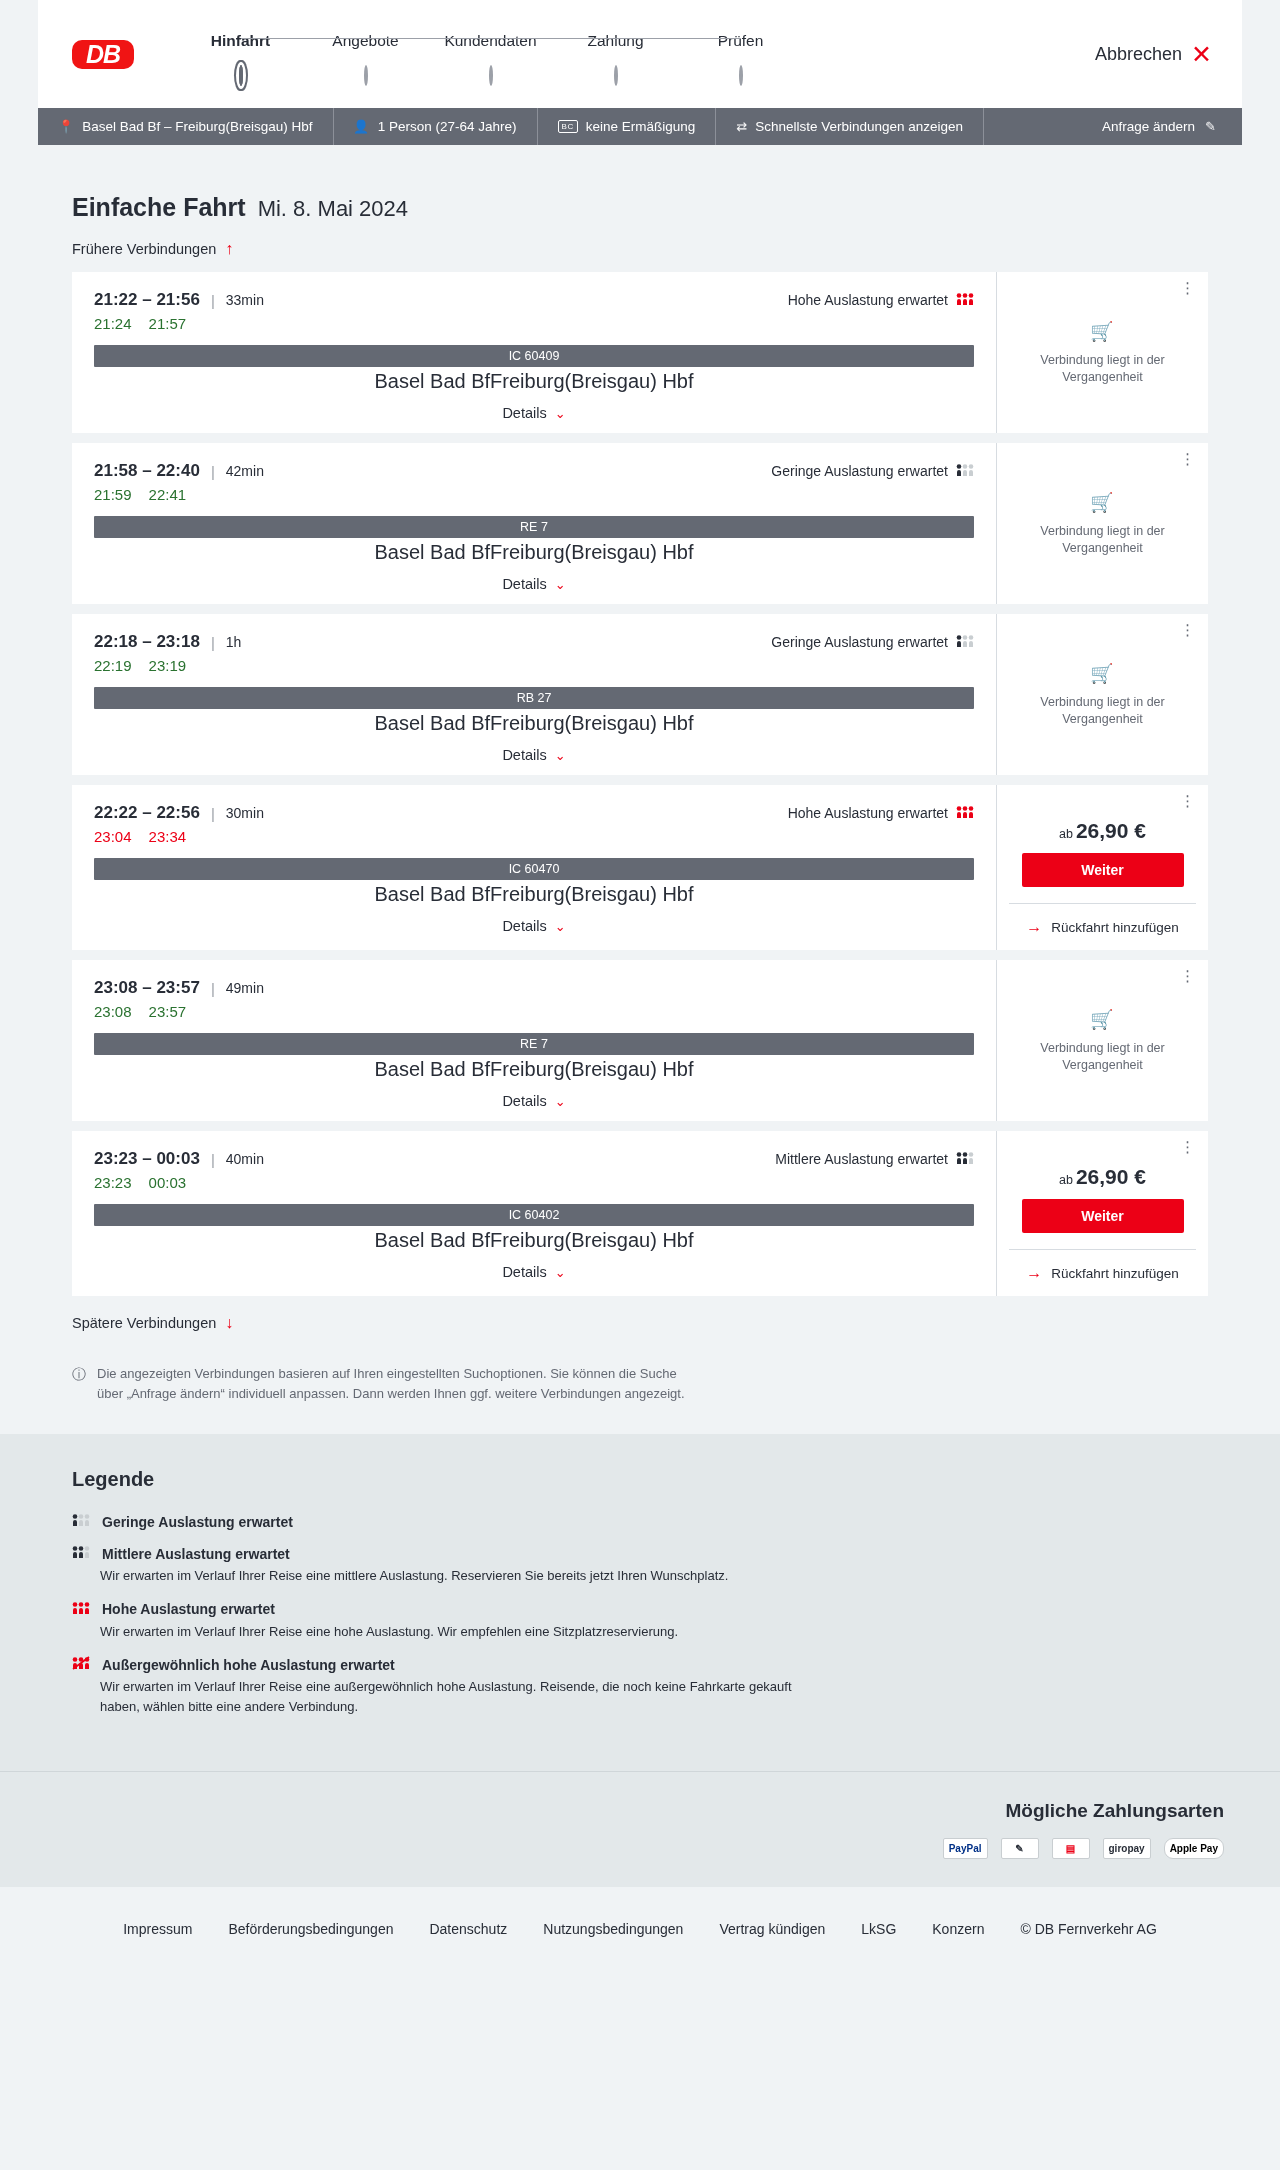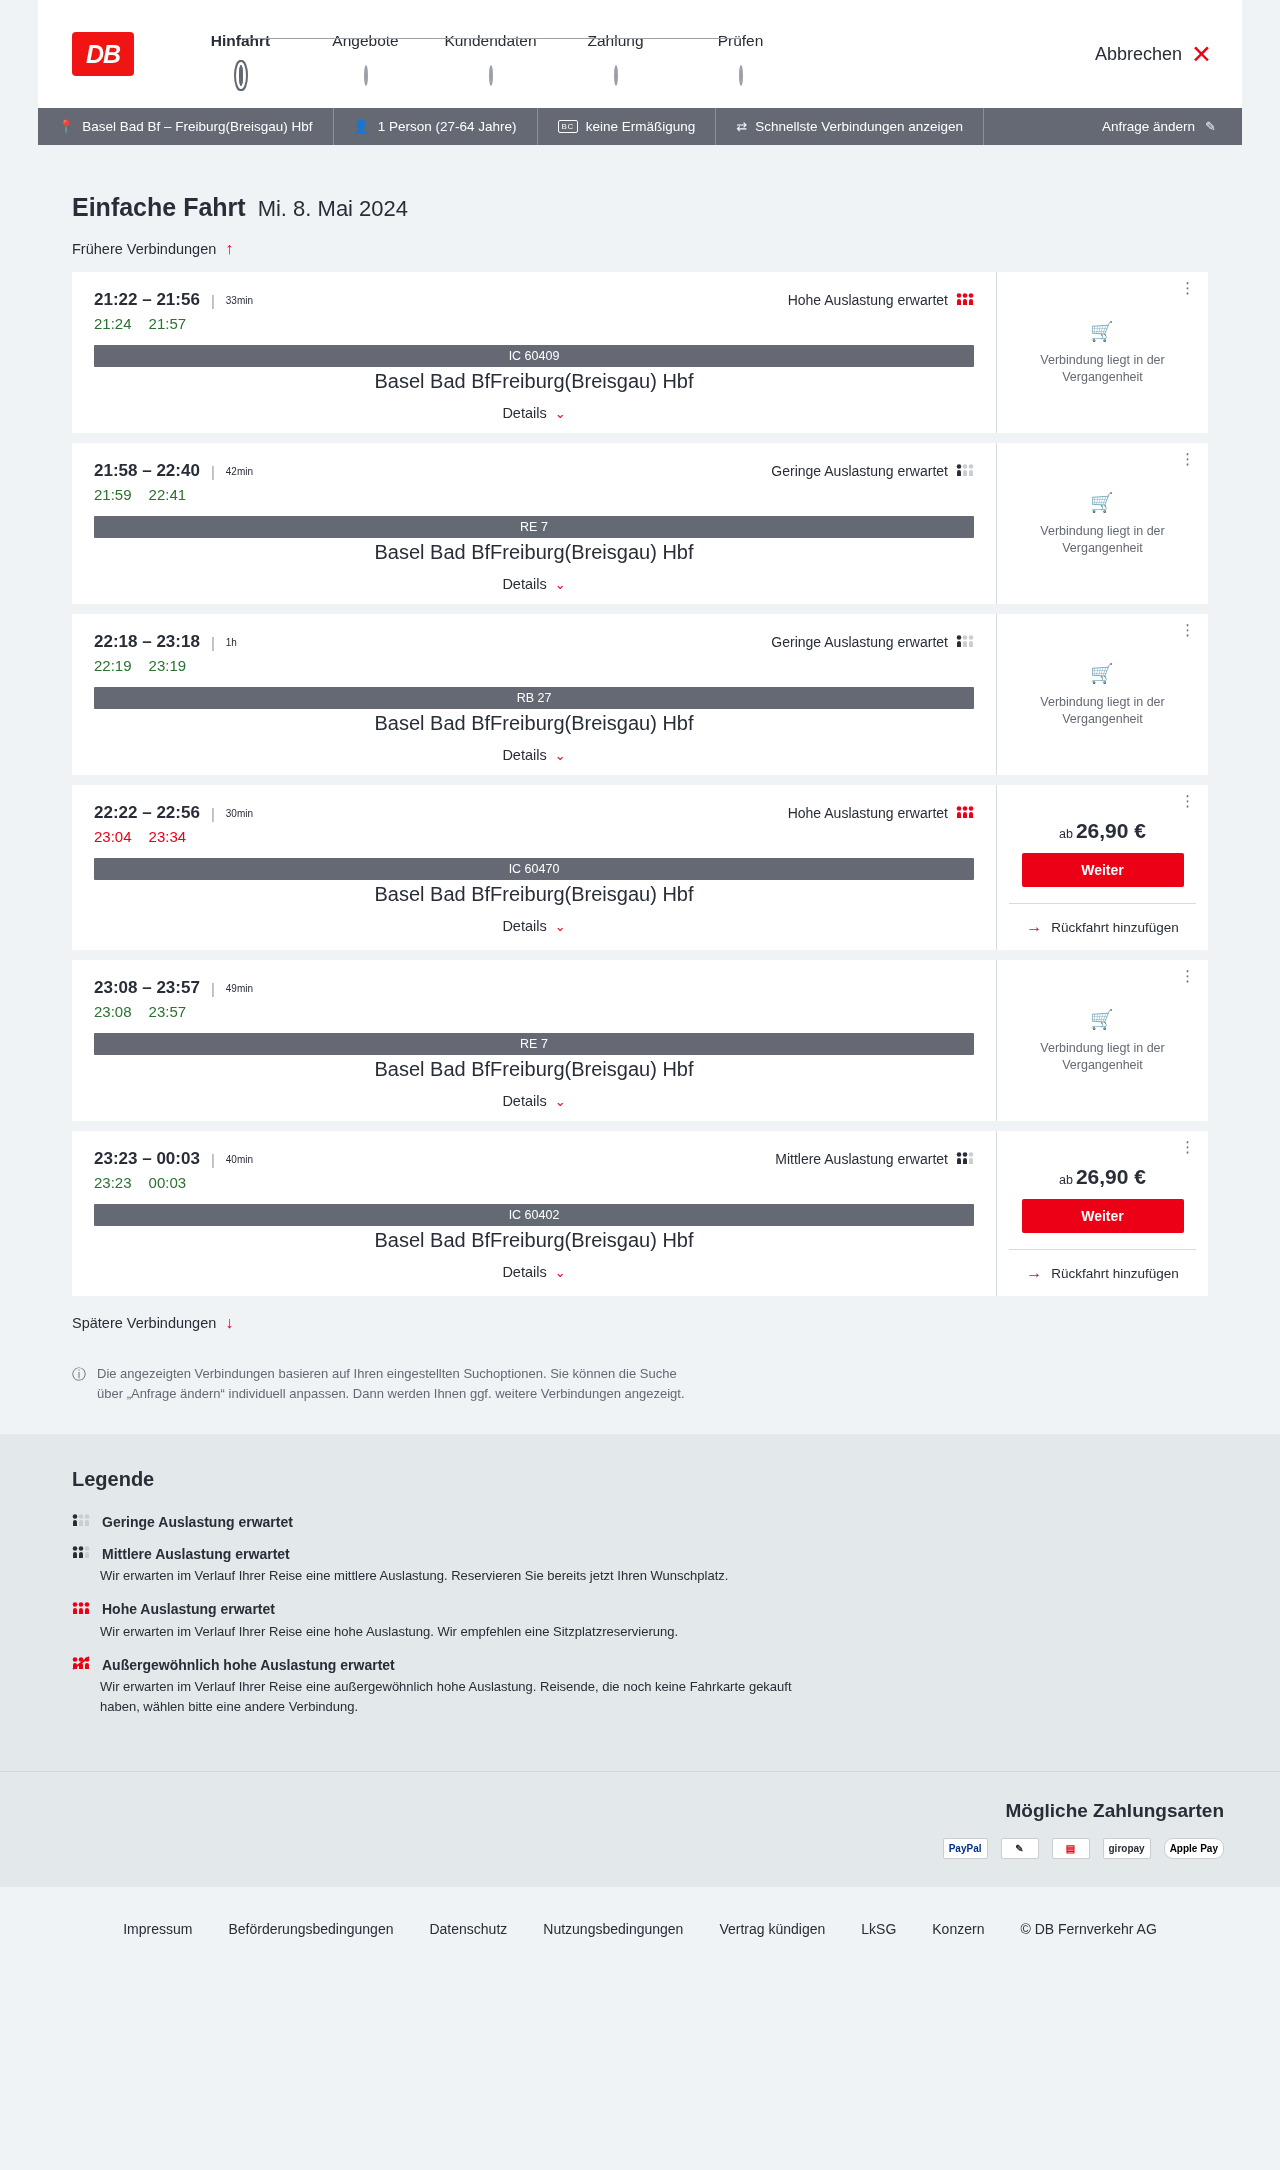--- a/index.html
+++ b/index.html
@@ -21,29 +21,29 @@
   .header {
     background: #ffffff;
     height: 108px;
     margin: 0 38px;
     display: flex;
     align-items: center;
     padding: 0 30px 0 34px;
     position: relative;
   }
   .db-logo {
-    width: 62px; height: 44px;
+    width: 62px; height: 29px;
     background: #f01414;
     color: #fff;
     display: flex; align-items: center; justify-content: center;
     font-weight: bold;
     font-size: 25px;
     font-style: italic;
     letter-spacing: -1px;
-    border-radius: 4px;
+    border-radius: 10px;
   }
   .steps {
     display: flex;
     align-items: flex-start;
     margin-left: 44px;
     position: relative;
     padding-top: 8px;
   }
   .step {
     width: 125px;
@@ -166,21 +166,21 @@
     padding: 18px 22px 0 22px;
     position: relative;
   }
   .row1 {
     display: flex;
     align-items: center;
     font-size: 15px;
   }
   .times { font-weight: bold; font-size: 17px; }
   .sep { color: #9ca0a8; margin: 0 11px; }
-  .dur { font-size: 10px; }
+  .dur { font-size: 14px; }
   .util {
     margin-left: auto;
     display: flex;
     align-items: center;
     gap: 8px;
     font-size: 14px;
   }
   .row2 {
     margin-top: 5px;
     font-size: 15px;

